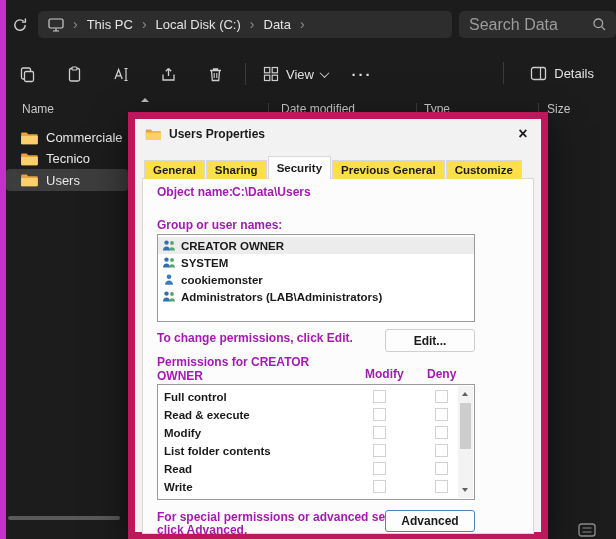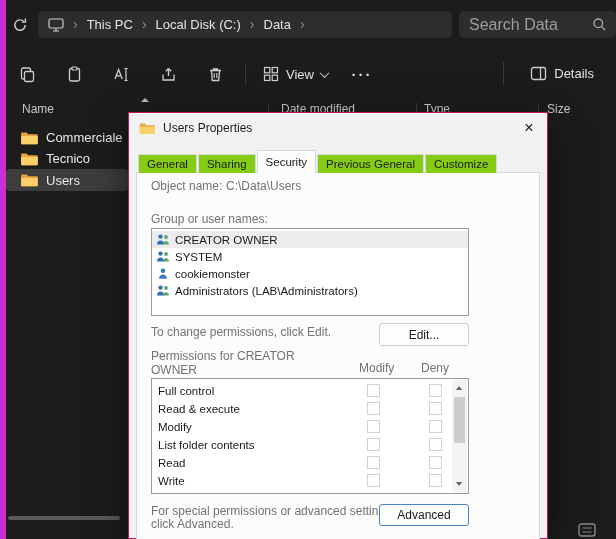--- a/index.html
+++ b/index.html
@@ -39,32 +39,32 @@
 
   
   .file-row { position:absolute; left:6px; width:122px; height:21px; display:flex; align-items:center; gap:8px; padding-left:14px; border-radius:4px; }
   .file-row span.fname { color:#e8e8e8; font-size:13px; white-space:nowrap; }
   .file-row.selected { background:#3d3d3d; height:22px; }
 
   .hscroll { position:absolute; left:8px; top:516px; width:112px; height:4px; background:#5a5a5a; border-radius:2px; }
   .status-ico { position:absolute; left:578px; top:523px; }
 
   
-  .dialog { position:absolute; left:128px; top:112px; width:420px; height:427px; background:#f2f2f2; border:1px solid #be185d; box-shadow:0 12px 34px rgba(0,0,0,.55); z-index:20; color:#1a1a1a; }
+  .dialog { position:absolute; left:128px; top:112px; width:420px; height:427px; background:#f2f2f2; border:7px solid #be185d; box-shadow:0 12px 34px rgba(0,0,0,.55); z-index:20; color:#1a1a1a;font-weight:bold; }
   .dlg-titlebar { position:absolute; left:0; top:0; right:0; height:30px; display:flex; align-items:center; padding-left:10px; gap:8px; }
   .dlg-title { font-size:12px; color:#1a1a1a; }
   .dlg-close { position:absolute; right:5px; top:3px; width:26px; height:24px; display:flex; align-items:center; justify-content:center; font-size:16px; color:#1a1a1a; border-radius:3px; }
 
   .tabs { position:absolute; left:9px; top:40px; height:20px; display:flex; align-items:flex-end; z-index:3; }
-  .tab { height:19px; line-height:18px; padding:0 8px; font-size:11.5px; background:#84cc16; border:1px solid #d8d8d8; border-bottom:none; color:#1a1a1a; margin-right:1px; }
+  .tab { height:19px; line-height:18px; padding:0 8px; font-size:11.5px; background:#fde047; border:1px solid #d8d8d8; border-bottom:none; color:#1a1a1a; margin-right:1px; }
   .tab.active { height:23px; line-height:22px; background:#fcfcfc; position:relative; z-index:4; }
 
   .page { position:absolute; left:7px; right:7px; top:59px; bottom:-2px; background:#fcfcfc; border:1px solid #d8d8d8; }
 
-  .dlg-label { position:absolute; font-size:12px; color:#737373; white-space:nowrap; }
+  .dlg-label { position:absolute; font-size:12px; color:#a21caf; white-space:nowrap; }
 
   .group-list { position:absolute; left:22px; top:115px; width:318px; height:88px; background:#ffffff; border:1px solid #9a9a9a; padding-top:2px; }
   .principal { height:17px; display:flex; align-items:center; gap:5px; padding-left:4px; }
   .principal.sel { background:#ececec; }
   .principal span.pname { font-size:11.5px; color:#1a1a1a; white-space:nowrap; }
 
   .btn { position:absolute; width:90px; height:23px; background:#fdfdfd; border:1px solid #cfcfcf; border-radius:3px; font-size:12px; color:#1a1a1a; display:flex; align-items:center; justify-content:center; font-family:"Liberation Sans",sans-serif; }
   .btn.accent-border { border:1px solid #4a83c6; height:22px; }
 
   .perm-list { position:absolute; left:22px; top:265px; width:318px; height:116px; background:#ffffff; border:1px solid #9a9a9a; padding-top:3px; overflow:hidden; }

